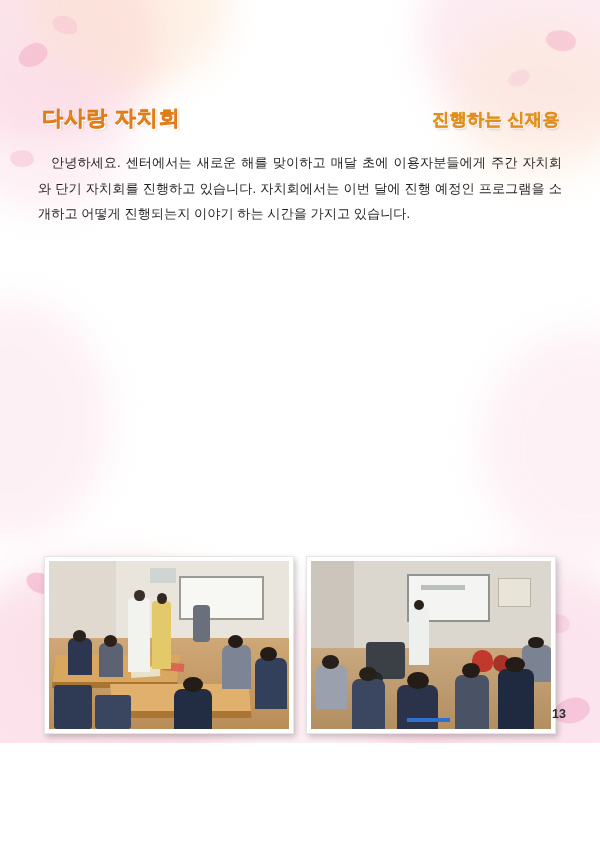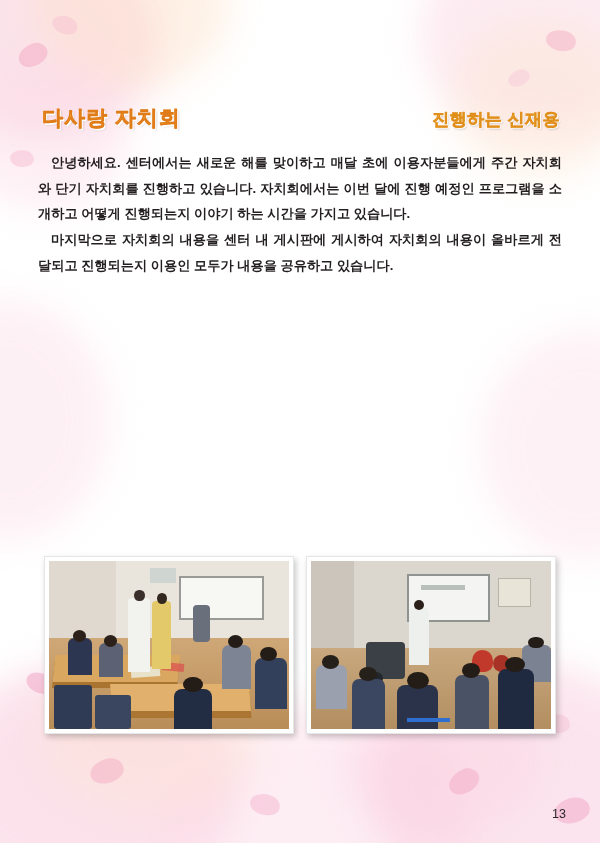--- a/index.html
+++ b/index.html
@@ -9,21 +9,21 @@
   body {
     width: 600px;
     height: 849px;
     overflow: hidden;
     font-family: "Liberation Sans", sans-serif;
     background: #ffffff;
   }
   .page {
     position: relative;
     width: 600px;
-    height: 843px;
+    height: 743px;
     background: #ffffff;
     overflow: hidden;
   }
 
   
   .bg-layer {
     position: absolute;
     inset: 0;
     pointer-events: none;
   }
@@ -110,21 +110,20 @@
     top: 150px;
     width: 524px;
     font-size: 13.2px;
     line-height: 1.95;
     color: #231f20;
     text-align: justify;
   }
   .body-copy p {
     margin: 0 0 0 0;
     text-indent: 13px;
-    font-weight: bold;
   }
 
   
   .photos {
     position: absolute;
     left: 44px;
     top: 556px;
     width: 512px;
     display: flex;
     gap: 12px;
@@ -205,21 +204,21 @@
   .ph2 .s6h { position:absolute; left:90.5%; top:45%; width:6.5%; height:7%; background:#241c16; border-radius:50%; }
   .ph2 .blue-bar { position:absolute; left:40%; bottom:4%; width:18%; height:2.5%; background:#2f6fd0; }
 
   
   .page-number {
     position: absolute;
     right: 34px;
     bottom: 22px;
     font-size: 12.5px;
     color: #2b2b2b;
-    font-weight: normal;
+    font-weight: bold;
   }
 </style>
 </head>
 <body>
 
 <div class="page">
 
   <div class="bg-layer">
     <div class="blob b1"></div>
     <div class="blob b2"></div>
@@ -247,21 +246,20 @@
     <div class="petal p12"></div>
   </div>
 
   <div class="heading-row">
     <div class="title-main">다사랑 자치회</div>
     <div class="title-author">진행하는 신재용</div>
   </div>
 
   <div class="body-copy">
     <p>안녕하세요. 센터에서는 새로운 해를 맞이하고 매달 초에 이용자분들에게 주간 자치회와 단기 자치회를 진행하고 있습니다. 자치회에서는 이번 달에 진행 예정인 프로그램을 소개하고 어떻게 진행되는지 이야기 하는 시간을 가지고 있습니다.</p>
-    <p>마지막으로 자치회의 내용을 센터 내 게시판에 게시하여 자치회의 내용이 올바르게 전달되고 진행되는지 이용인 모두가 내용을 공유하고 있습니다.</p>
   </div>
 
   <div class="photos">
 
     <div class="photo-frame">
       <div class="photo ph1">
         <div class="wall"></div>
         <div class="wall2"></div>
         <div class="board"></div>
         <div class="board-sm"></div>

